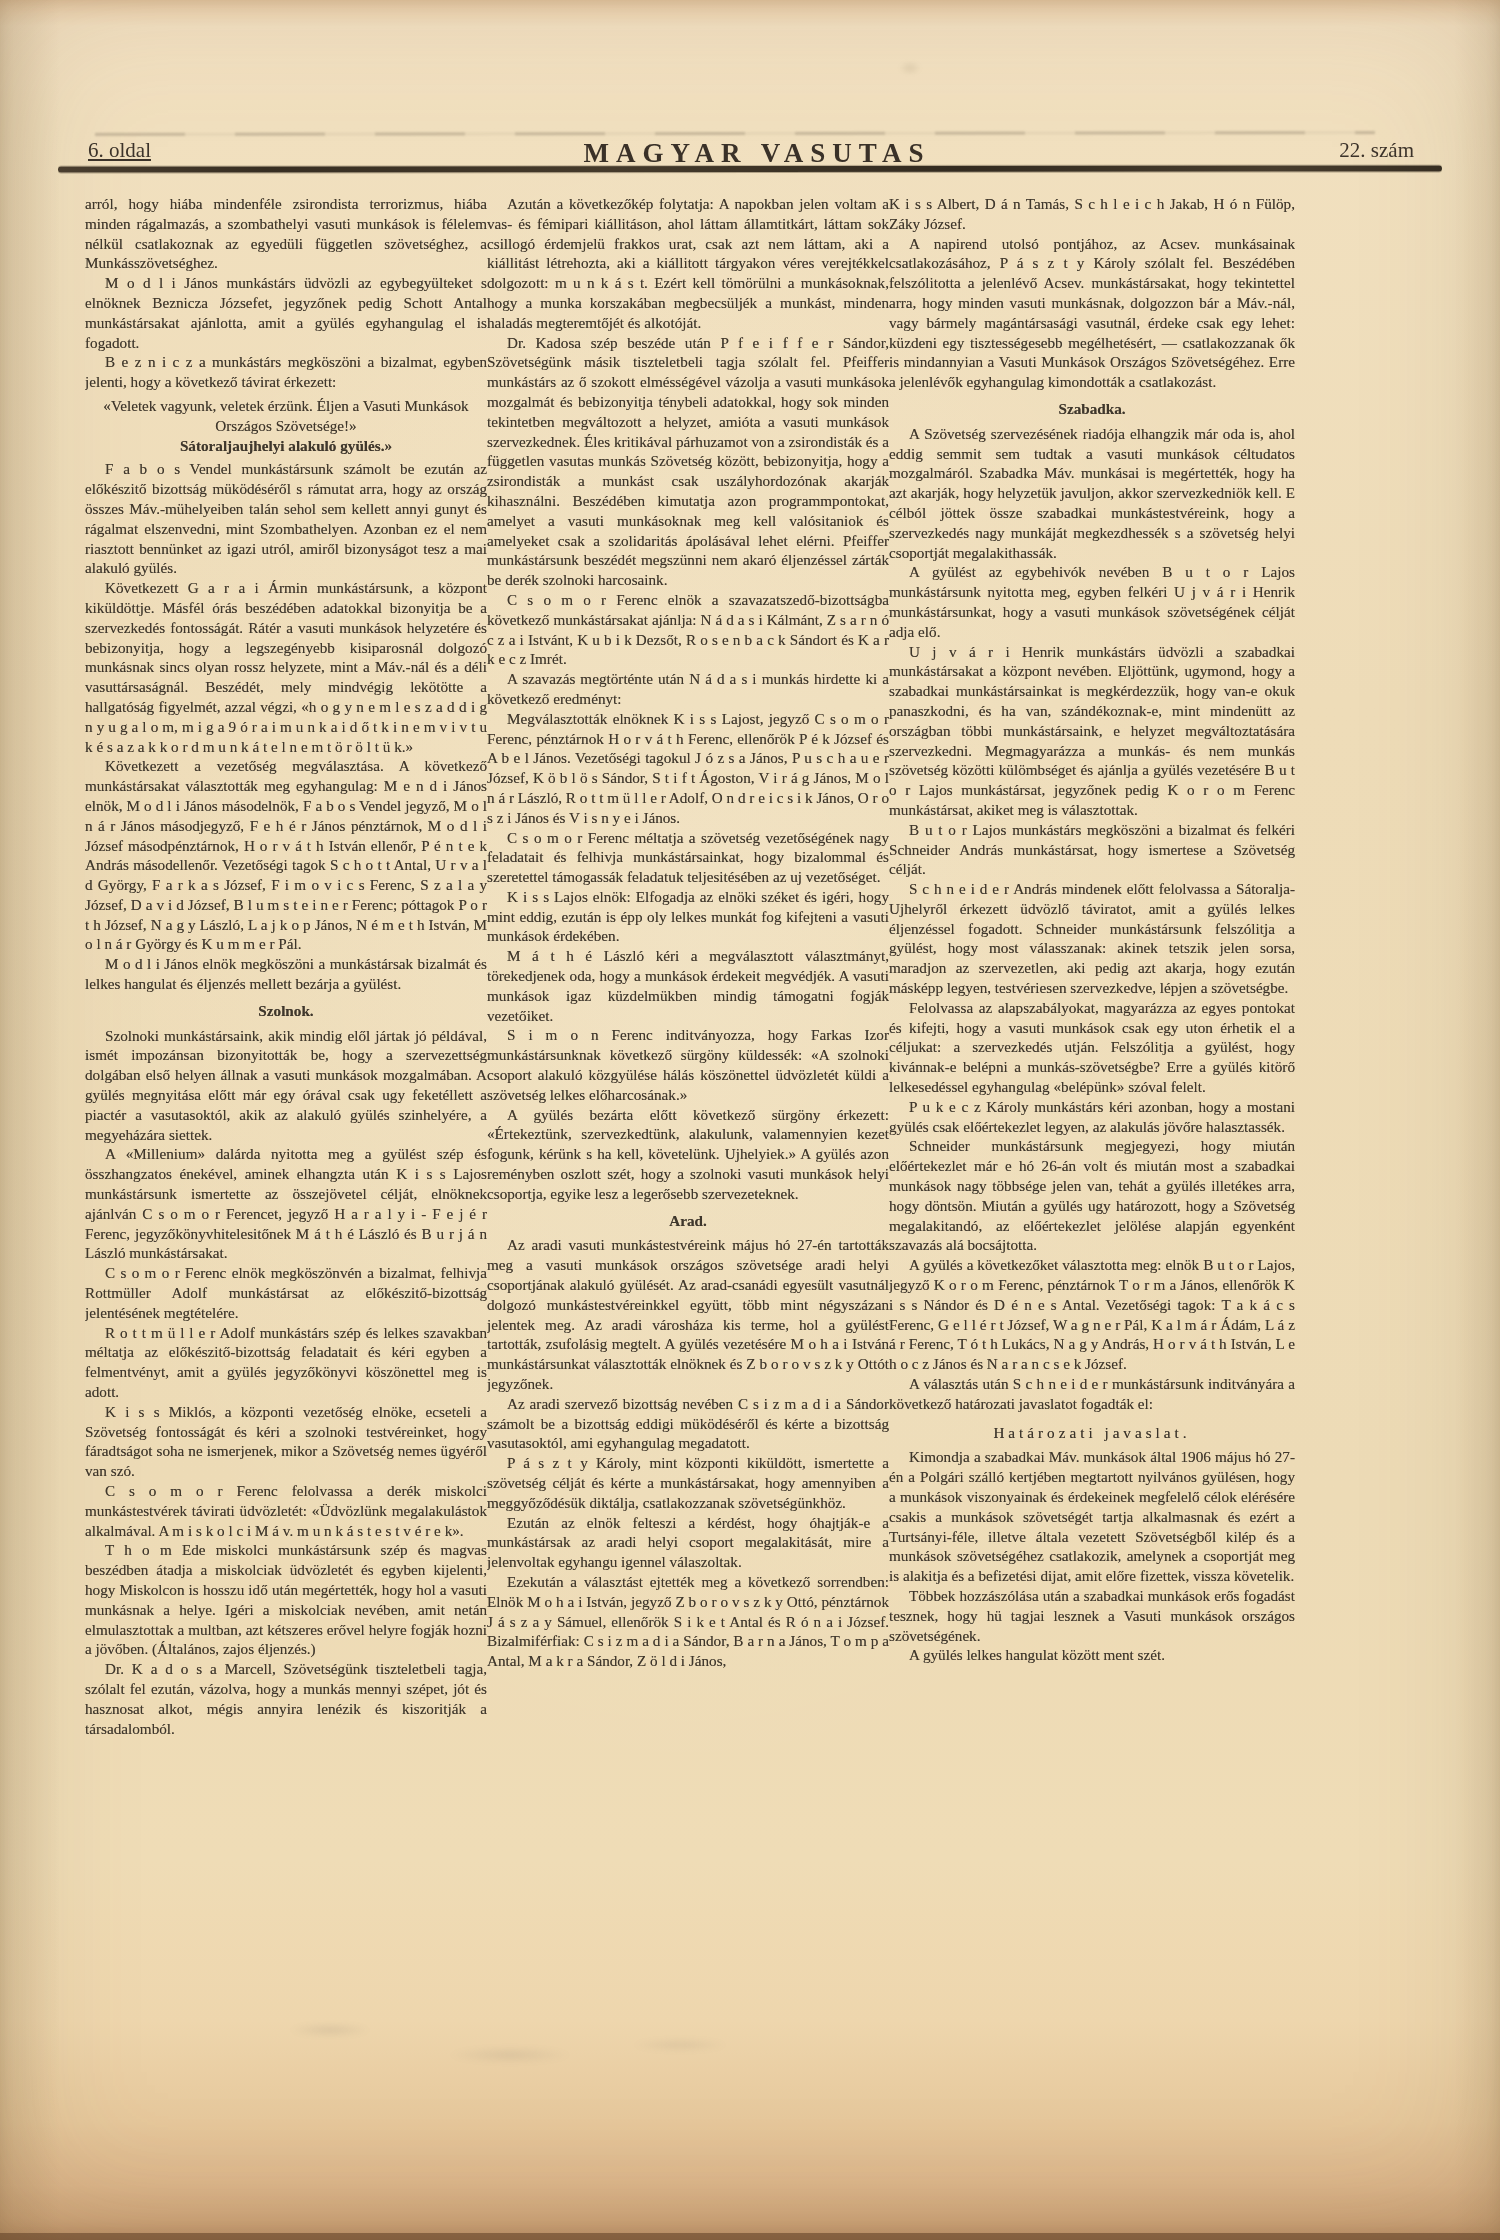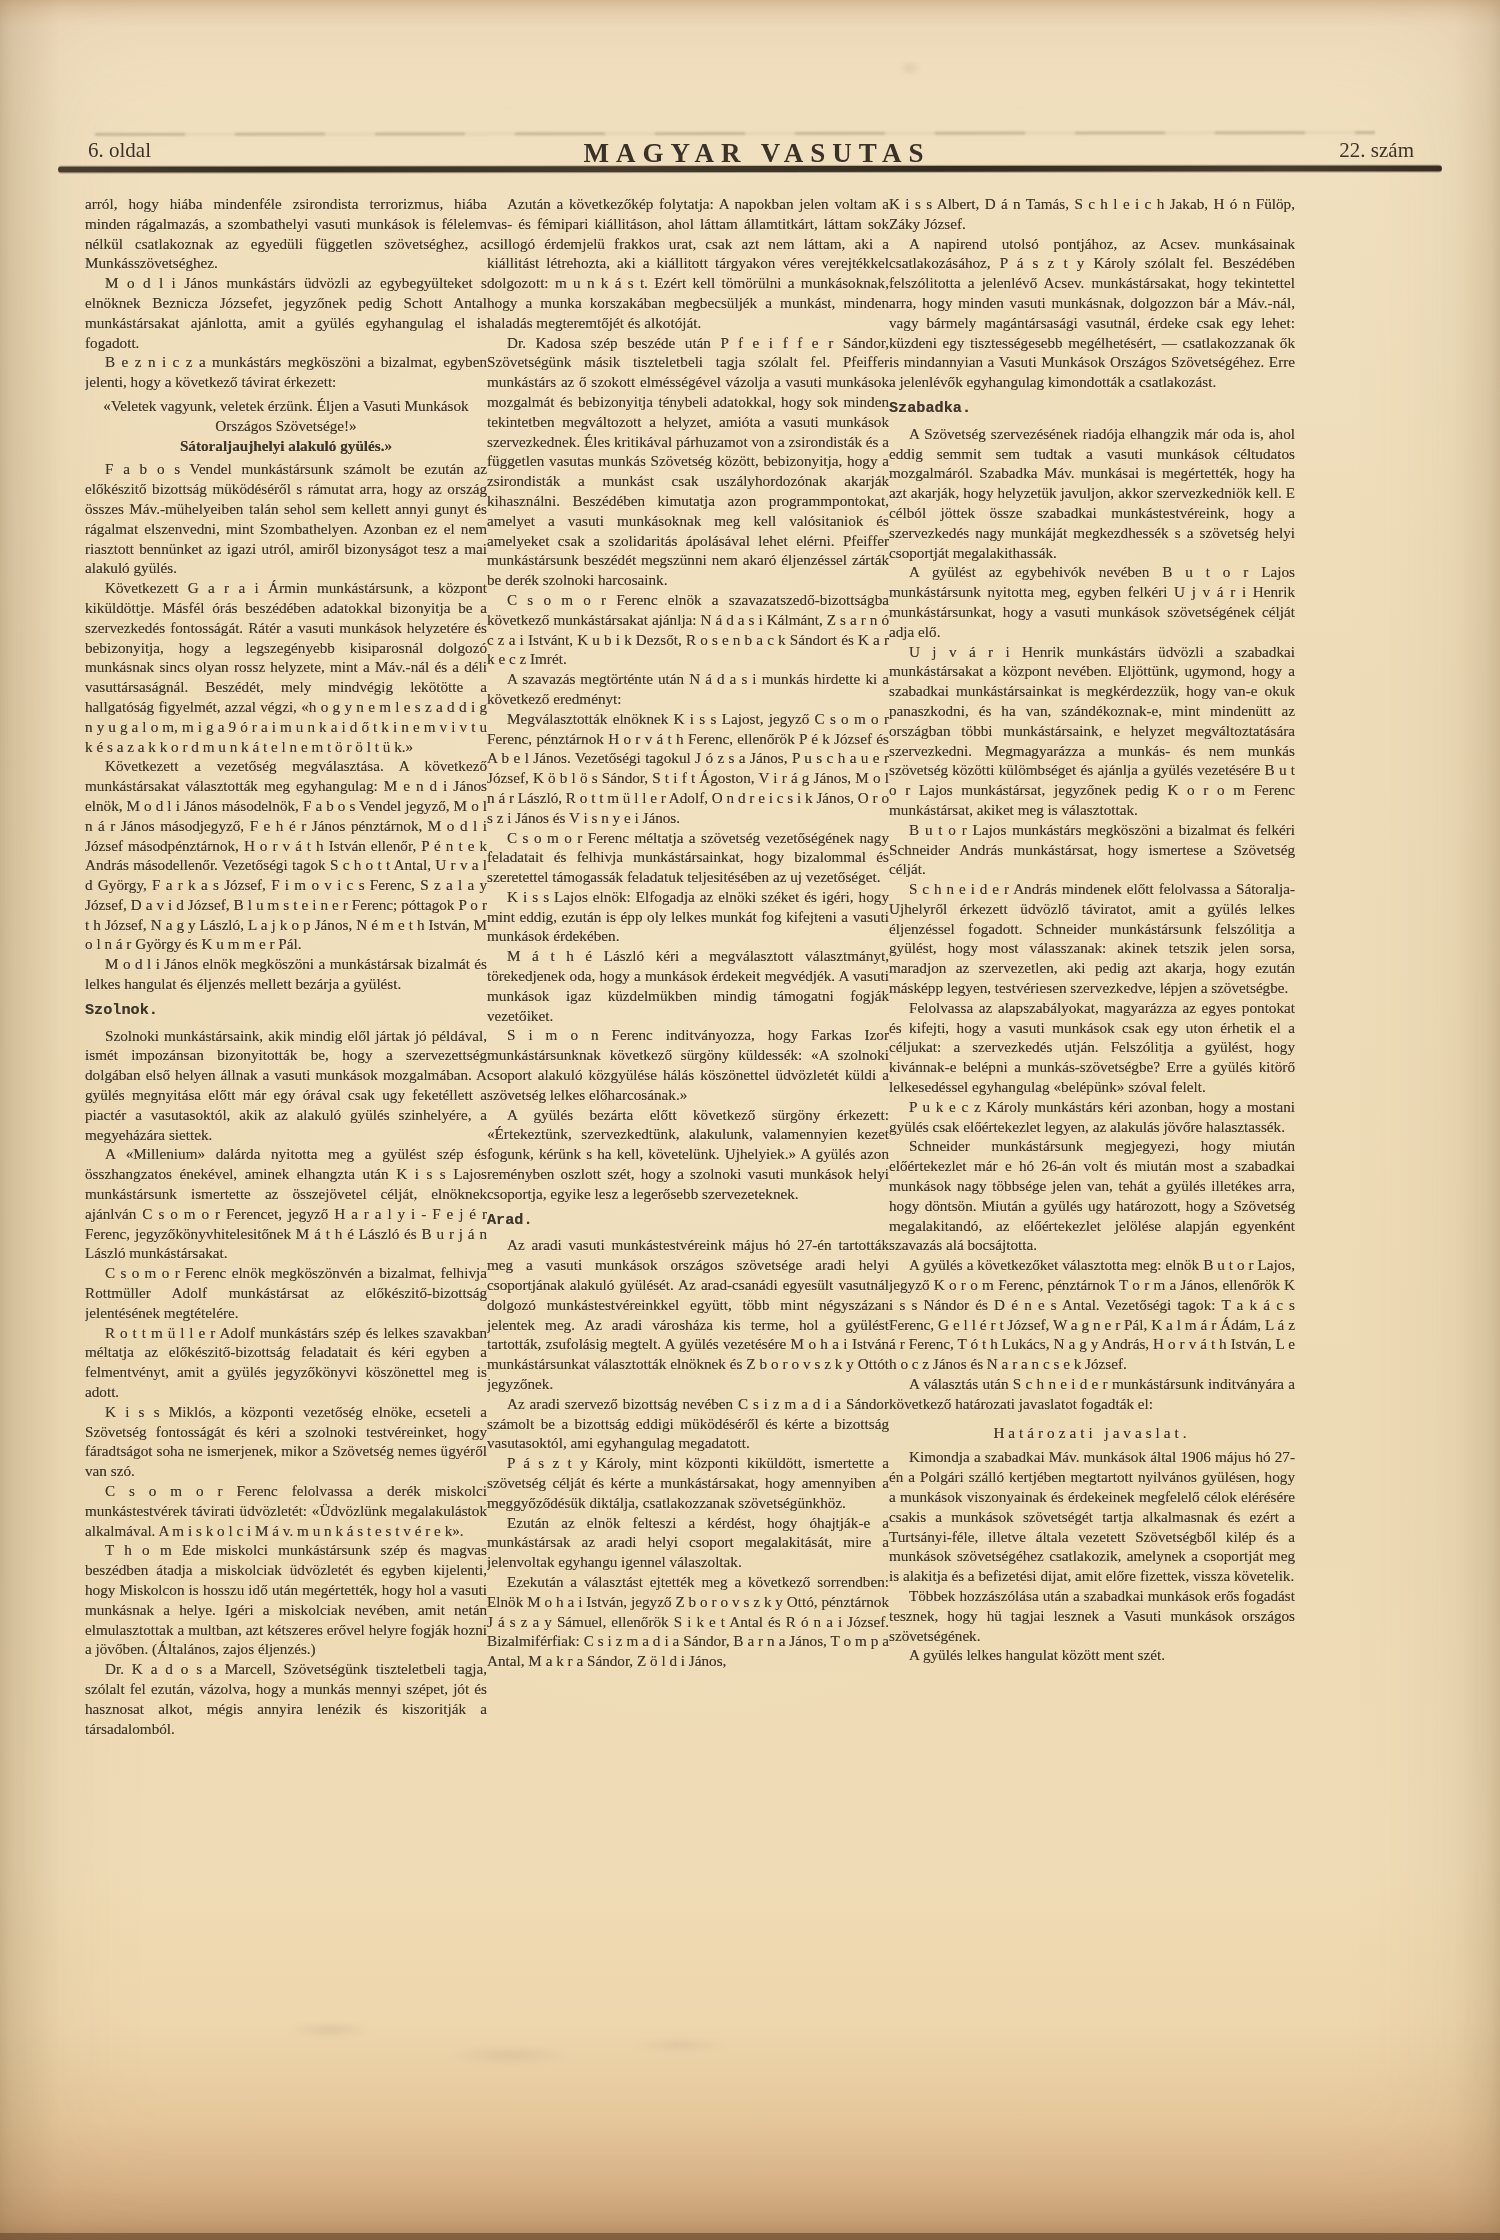--- a/index.html
+++ b/index.html
@@ -33,33 +33,33 @@
   .stain-b{position:absolute;left:880px;top:48px;width:60px;height:40px;opacity:.18;filter:blur(2px);
     background:radial-gradient(16px 10px at 30px 20px,#8a7a5e,transparent 70%);}
 
   .faint-rule{position:absolute;left:95px;top:132px;width:1280px;height:3px;opacity:.28;filter:blur(1px);
     background:repeating-linear-gradient(90deg,#5c5140 0 90px, rgba(92,81,64,0.25) 90px 140px);transform:rotate(-0.08deg);}
   .thick-rule{position:absolute;left:58px;top:166px;width:1384px;height:6px;border-radius:3px;
     background:linear-gradient(90deg,#4a3e2f,#372e22 15%,#453a2b 40%,#332b20 65%,#473c2d 88%,#372e22);
     box-shadow:0 1px 0 rgba(60,48,32,0.35), 0 -1px 0 rgba(60,48,32,0.25);transform:rotate(-0.05deg);}
 
   .hdr{position:absolute;top:138px;color:#3c332a;white-space:nowrap;}
-  .hdr-left{left:88px;font-size:21px;}
+  .hdr-left{left:88px;font-size:21px;text-decoration:underline;}
   .hdr-center{left:0;right:0;text-align:center;font-size:27px;letter-spacing:7px;font-weight:bold;color:#3a3128;padding-left:14px;}
   .hdr-right{right:86px;font-size:21px;}
 
   .cols{position:absolute;left:85px;top:194px;width:1262px;height:1960px;display:flex;}
   .col{width:402px;height:100%;overflow:hidden;color:#3f372c;
     font-size:15.2px;line-height:19.8px;text-align:justify;
     text-shadow:0 0 0.5px rgba(63,55,44,0.55);}
   .col:last-child{width:406px;}
   .blk{margin:0;overflow-wrap:break-word;}
   .p{text-indent:20px;}
   .p0{text-indent:0;}
-  .h{text-align:left;font-weight:bold;margin:7px 0 5px;text-indent:0;font-family:Liberation Mono, monospace;}
+  .h{text-align:center;font-weight:bold;margin:7px 0 5px;text-indent:0;}
   .hs{text-align:center;letter-spacing:4px;margin:9px 0 5px;text-indent:0;color:#3a332a;}
   .c{text-align:center;text-indent:0;margin-top:4px;}
   .cb{text-align:center;font-weight:bold;text-indent:0;margin-bottom:4px;}
 </style>
 </head>
 <body>
 
 <div class="paper"></div>
 <div class="edge-left"></div>
 <div class="edge-right"></div>

